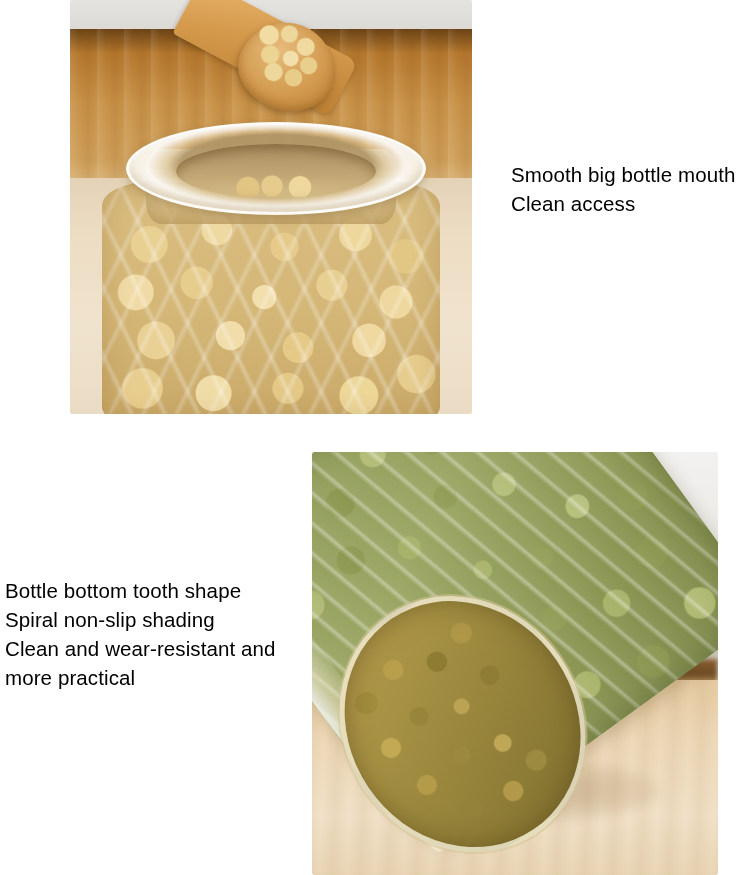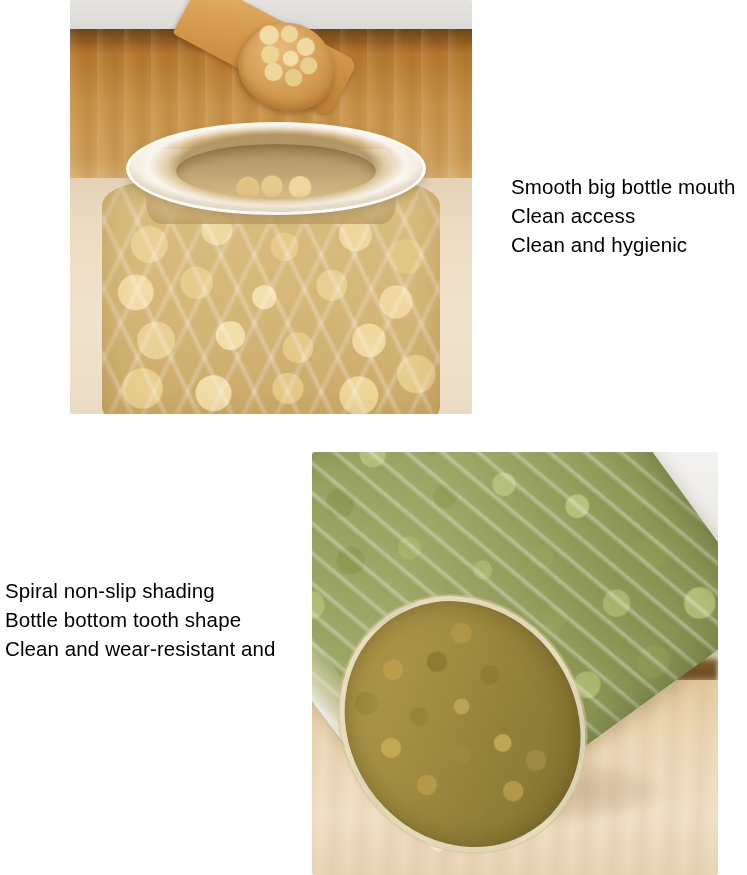--- a/index.html
+++ b/index.html
@@ -358,21 +358,21 @@
   .text-block {
     position: absolute;
     color: #000000;
     font-size: 20.5px;
     line-height: 29px;
     letter-spacing: 0.1px;
     white-space: nowrap;
   }
   #text-top-right {
     left: 511px;
-    top: 172px;
+    top: 160px;
   }
   #text-bottom-left {
     left: 5px;
     top: 576px;
   }
   .text-line { display: block; }
 </style>
 </head>
 <body>
 
@@ -404,20 +404,20 @@
   </div>
 
   <div class="jar-bottom">
     <div class="jar-teeth"></div>
   </div>
 </div>
 
 <div class="text-block" id="text-top-right">
   <span class="text-line">Smooth big bottle mouth</span>
   <span class="text-line">Clean access</span>
-  <span class="text-line">Clean and hygienic</span>
 </div>
 
 <div class="text-block" id="text-bottom-left">
+  <span class="text-line">Bottle bottom tooth shape</span>
   <span class="text-line">Spiral non-slip shading</span>
-  <span class="text-line">Bottle bottom tooth shape</span>
   <span class="text-line">Clean and wear-resistant and</span>
+  <span class="text-line">more practical</span>
 </div>
 
 </body></html>

